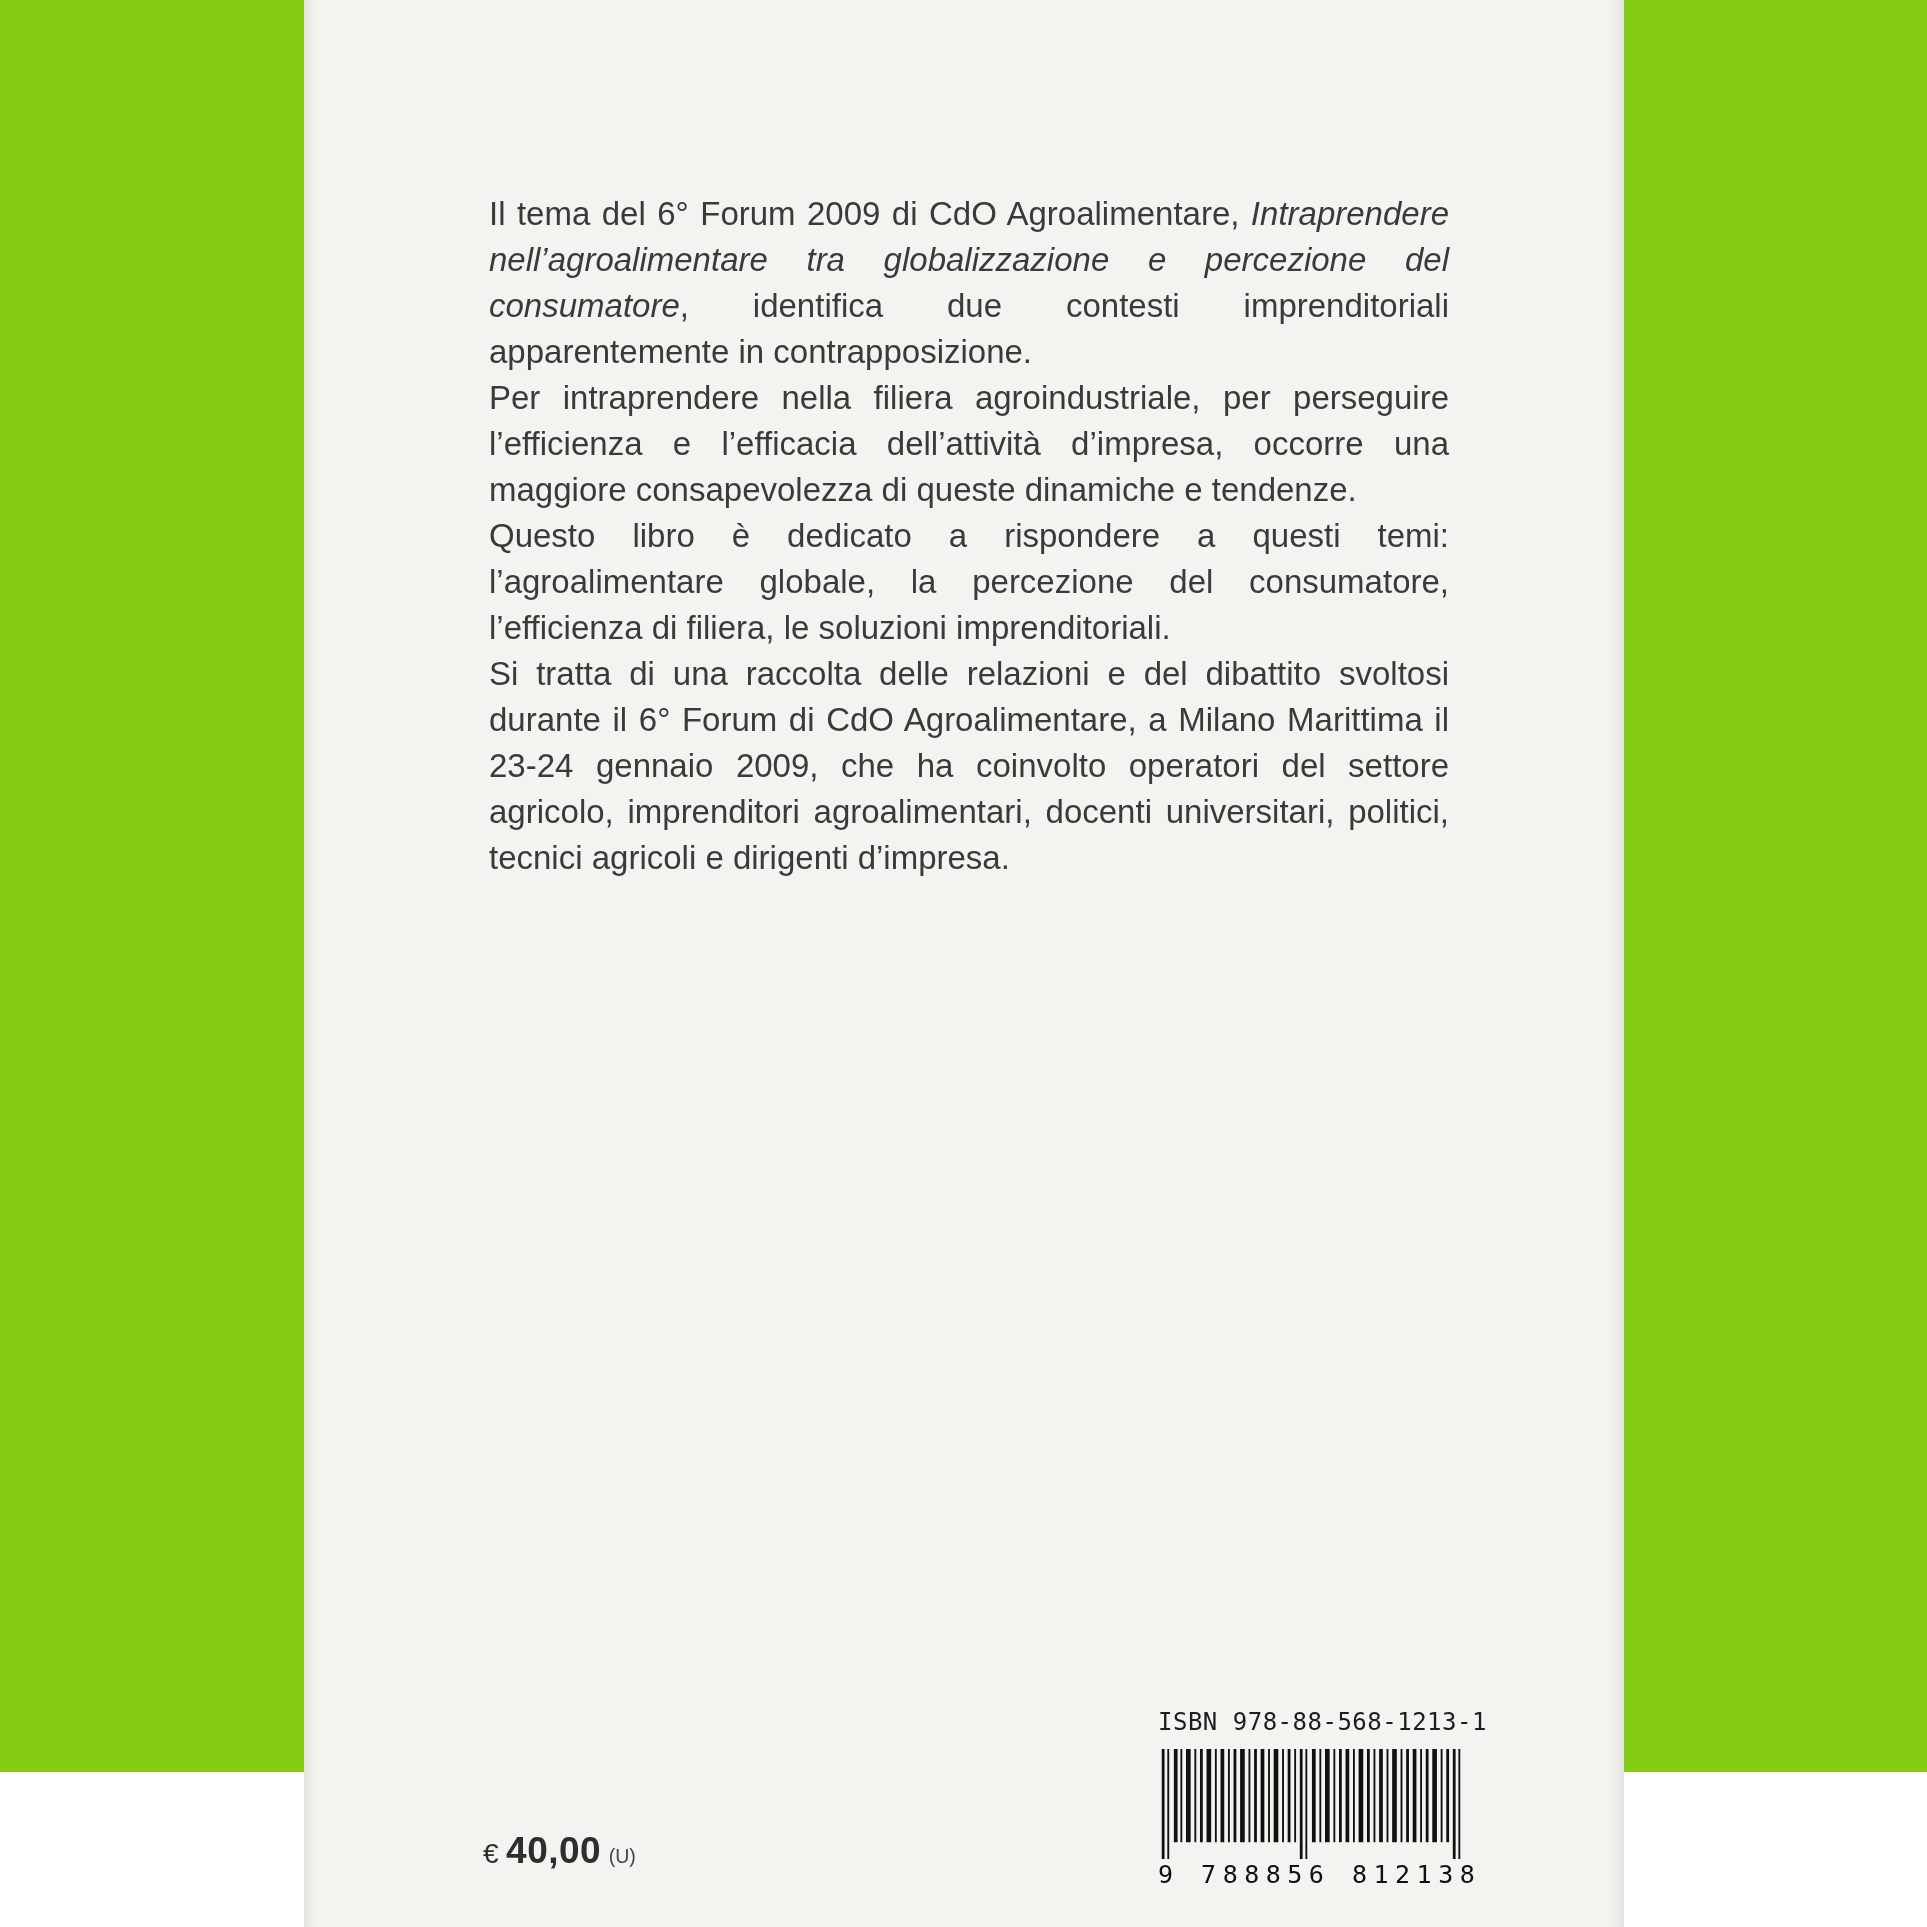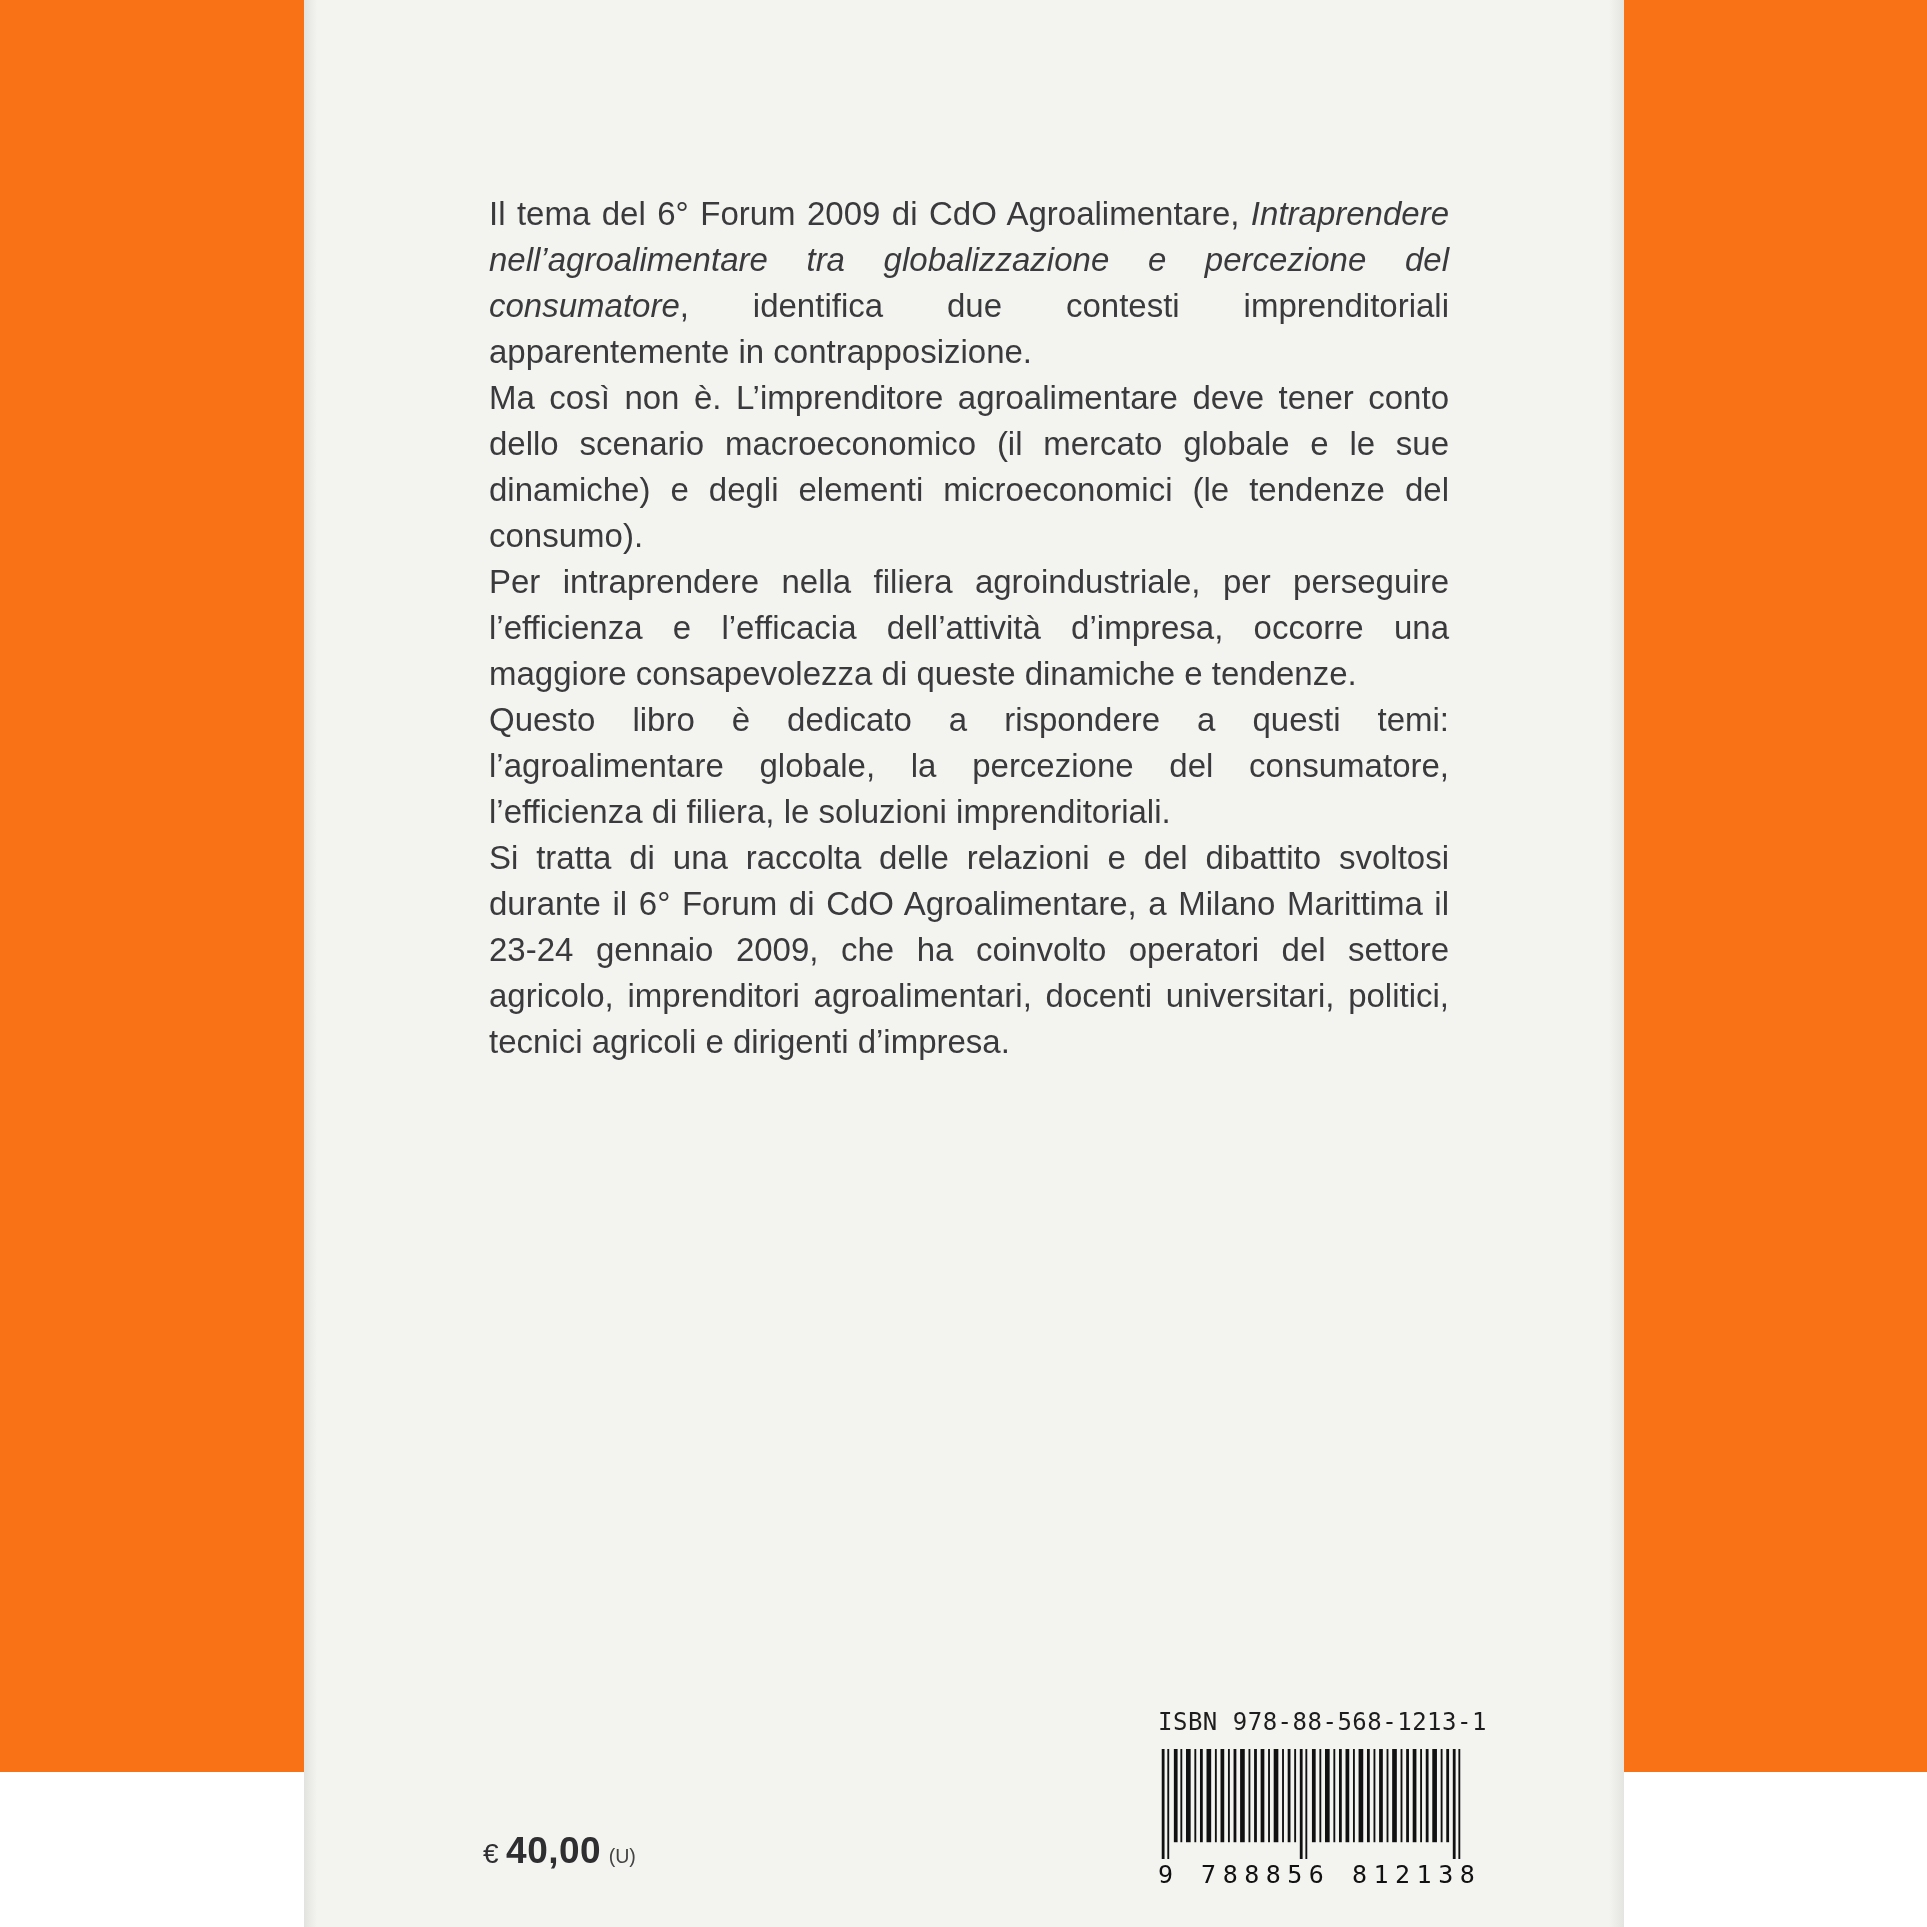--- a/index.html
+++ b/index.html
@@ -10,21 +10,21 @@
   body {
     width: 1928px;
     height: 1928px;
     font-family: "Liberation Sans", sans-serif;
     overflow: hidden;
   }
   #page {
     position: relative;
     width: 1928px;
     height: 1772px;
-    background: #f97316;
+    background: #84cc16;
   }
   
   #cover {
     position: absolute;
     left: 304px;
     top: 0px;
     width: 1320px;
     height: 1928px;
     background: #f3f3f0;
     box-sizing: border-box;
@@ -124,21 +124,20 @@
 <body>
 
 <div id="page">
 
   <div id="cover">
 
     <div id="blurb">
       <p>
         <span>Il tema del 6° Forum 2009 di CdO Agroalimentare, </span><span class="it">Intraprendere nell’agroalimentare tra globalizzazione e percezione del consumatore</span><span>, identifica due contesti imprenditoriali apparentemente in contrapposizione.</span>
       </p>
-      <p>Ma così non è. L’imprenditore agroalimentare deve tener conto dello scenario macroeconomico (il mercato globale e le sue dinamiche) e degli elementi microeconomici (le tendenze del consumo).</p>
       <p>Per intraprendere nella filiera agroindustriale, per perseguire l’efficienza e l’efficacia dell’attività d’impresa, occorre una maggiore consapevolezza di queste dinamiche e tendenze.</p>
       <p>Questo libro è dedicato a rispondere a questi temi: l’agroalimentare globale, la percezione del consumatore, l’efficienza di filiera, le soluzioni imprenditoriali.</p>
       <p>Si tratta di una raccolta delle relazioni e del dibattito svoltosi durante il 6° Forum di CdO Agroalimentare, a Milano Marittima il 23-24 gennaio 2009, che ha coinvolto operatori del settore agricolo, imprenditori agroalimentari, docenti universitari, politici, tecnici agricoli e dirigenti d’impresa.</p>
     </div>
 
     <div id="price-block">
       <span id="price-euro">€</span>
       <span id="price-value">40,00</span>
       <span id="price-suffix">(U)</span>
     </div>

